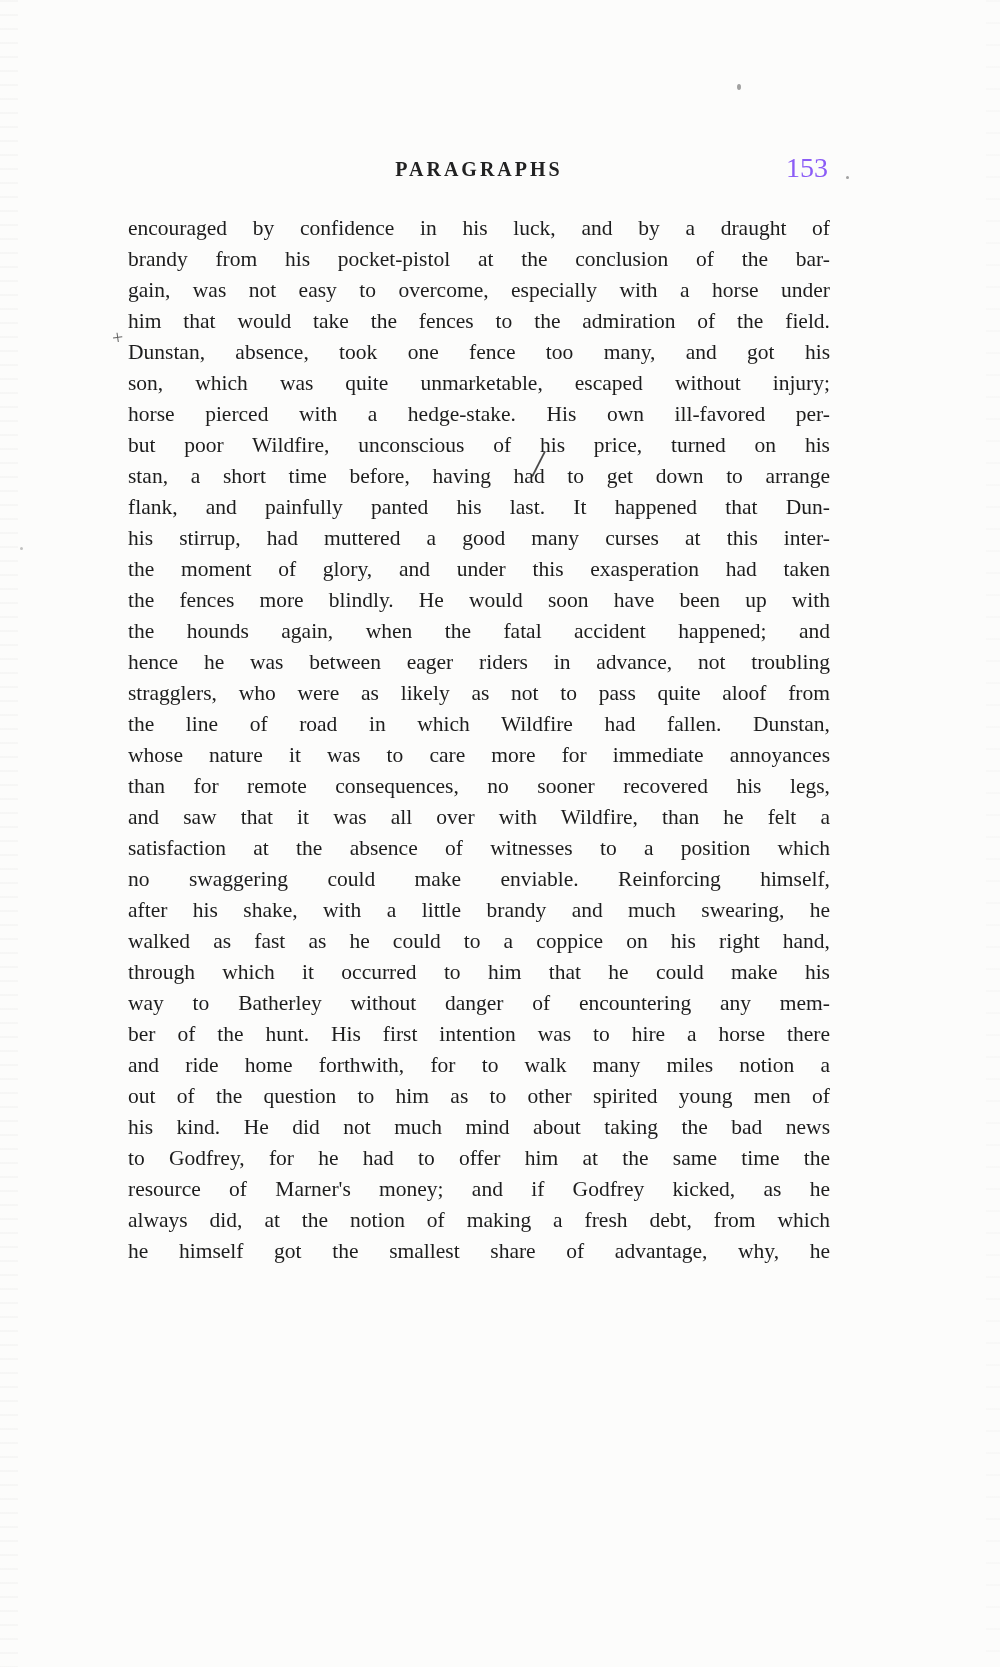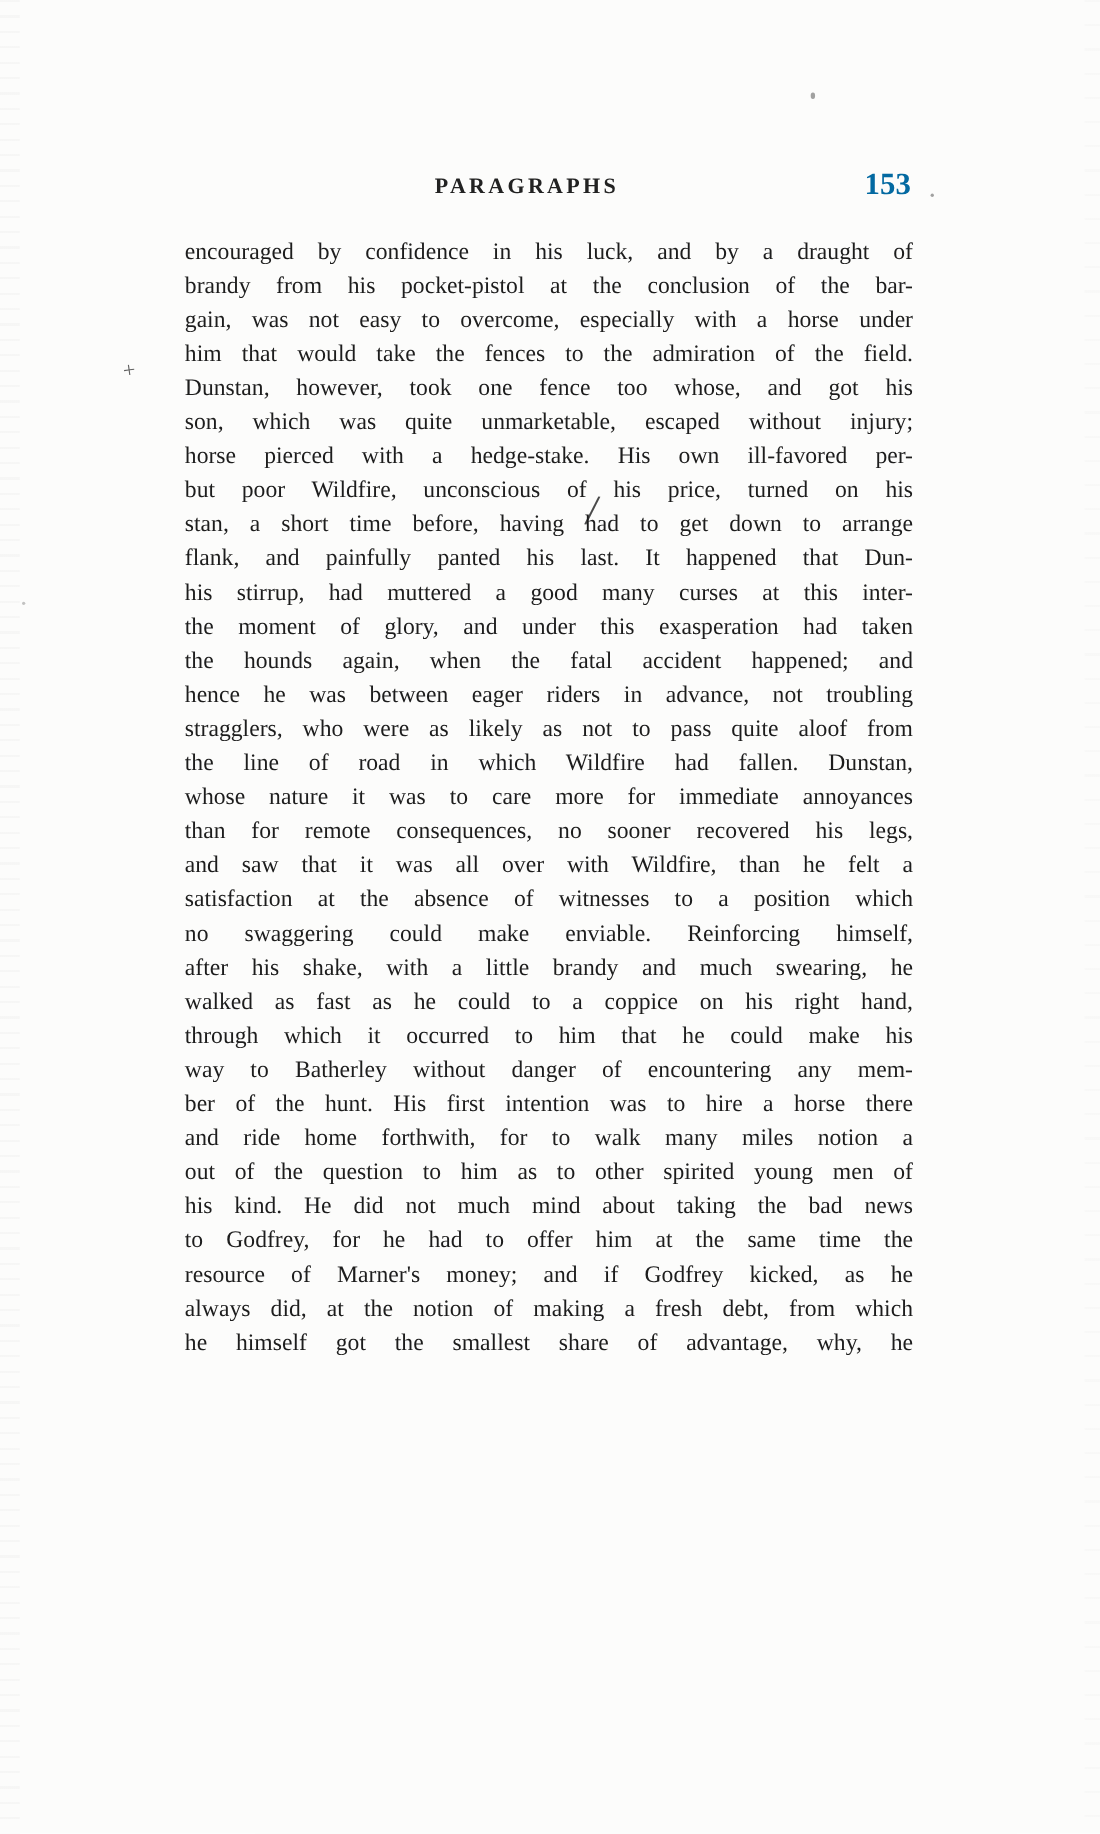--- a/index.html
+++ b/index.html
@@ -53,38 +53,37 @@
     font-size: 20px;
     letter-spacing: 3px;
     font-weight: 600;
     color: #222;
   }
   .page-number {
     position: absolute;
     right: 2px;
     top: -6px;
     font-size: 28px;
-    font-weight: 700;
-    color: #0369a1;
+    font-weight: 400;
+    color: #8b5cf6;
   }
   .body-text {
     position: absolute;
     left: 128px;
     top: 213px;
     width: 702px;
   }
   .line {
     height: 31px;
     line-height: 31px;
     font-size: 21.5px;
     text-align: justify;
     text-align-last: justify;
     white-space: normal;
     color: #1d1d1d;
-    margin-left: 40px;
   }
   .pencil-plus {
     position: absolute;
     left: 112px;
     top: 326px;
     font-size: 20px;
     color: #3a3a3a;
     opacity: .8;
     transform: rotate(-8deg);
   }
@@ -127,28 +126,29 @@
 
   <div class="pencil-plus">+</div>
 
   <div class="pencil-slash">/</div>
 
   <div class="body-text">
       <div class="line">encouraged by confidence in his luck, and by a draught of</div>
       <div class="line">brandy from his pocket-pistol at the conclusion of the bar-</div>
       <div class="line">gain, was not easy to overcome, especially with a horse under</div>
       <div class="line">him that would take the fences to the admiration of the field.</div>
-      <div class="line">Dunstan, however, took one fence too whose, and got his</div>
+      <div class="line">Dunstan, absence, took one fence too many, and got his</div>
       <div class="line">son, which was quite unmarketable, escaped without injury;</div>
       <div class="line">horse pierced with a hedge-stake.  His own ill-favored per-</div>
       <div class="line">but poor Wildfire, unconscious of his price, turned on his</div>
       <div class="line">stan, a short time before, having had to get down to arrange</div>
       <div class="line">flank, and painfully panted his last.  It happened that Dun-</div>
       <div class="line">his stirrup, had muttered a good many curses at this inter-</div>
       <div class="line">the moment of glory, and under this exasperation had taken</div>
+      <div class="line">the fences more blindly.  He would soon have been up with</div>
       <div class="line">the hounds again, when the fatal accident happened; and</div>
       <div class="line">hence he was between eager riders in advance, not troubling</div>
       <div class="line">stragglers, who were as likely as not to pass quite aloof from</div>
       <div class="line">the line of road in which Wildfire had fallen.  Dunstan,</div>
       <div class="line">whose nature it was to care more for immediate annoyances</div>
       <div class="line">than for remote consequences, no sooner recovered his legs,</div>
       <div class="line">and saw that it was all over with Wildfire, than he felt a</div>
       <div class="line">satisfaction at the absence of witnesses to a position which</div>
       <div class="line">no swaggering could make enviable.  Reinforcing himself,</div>
       <div class="line">after his shake, with a little brandy and much swearing, he</div>

